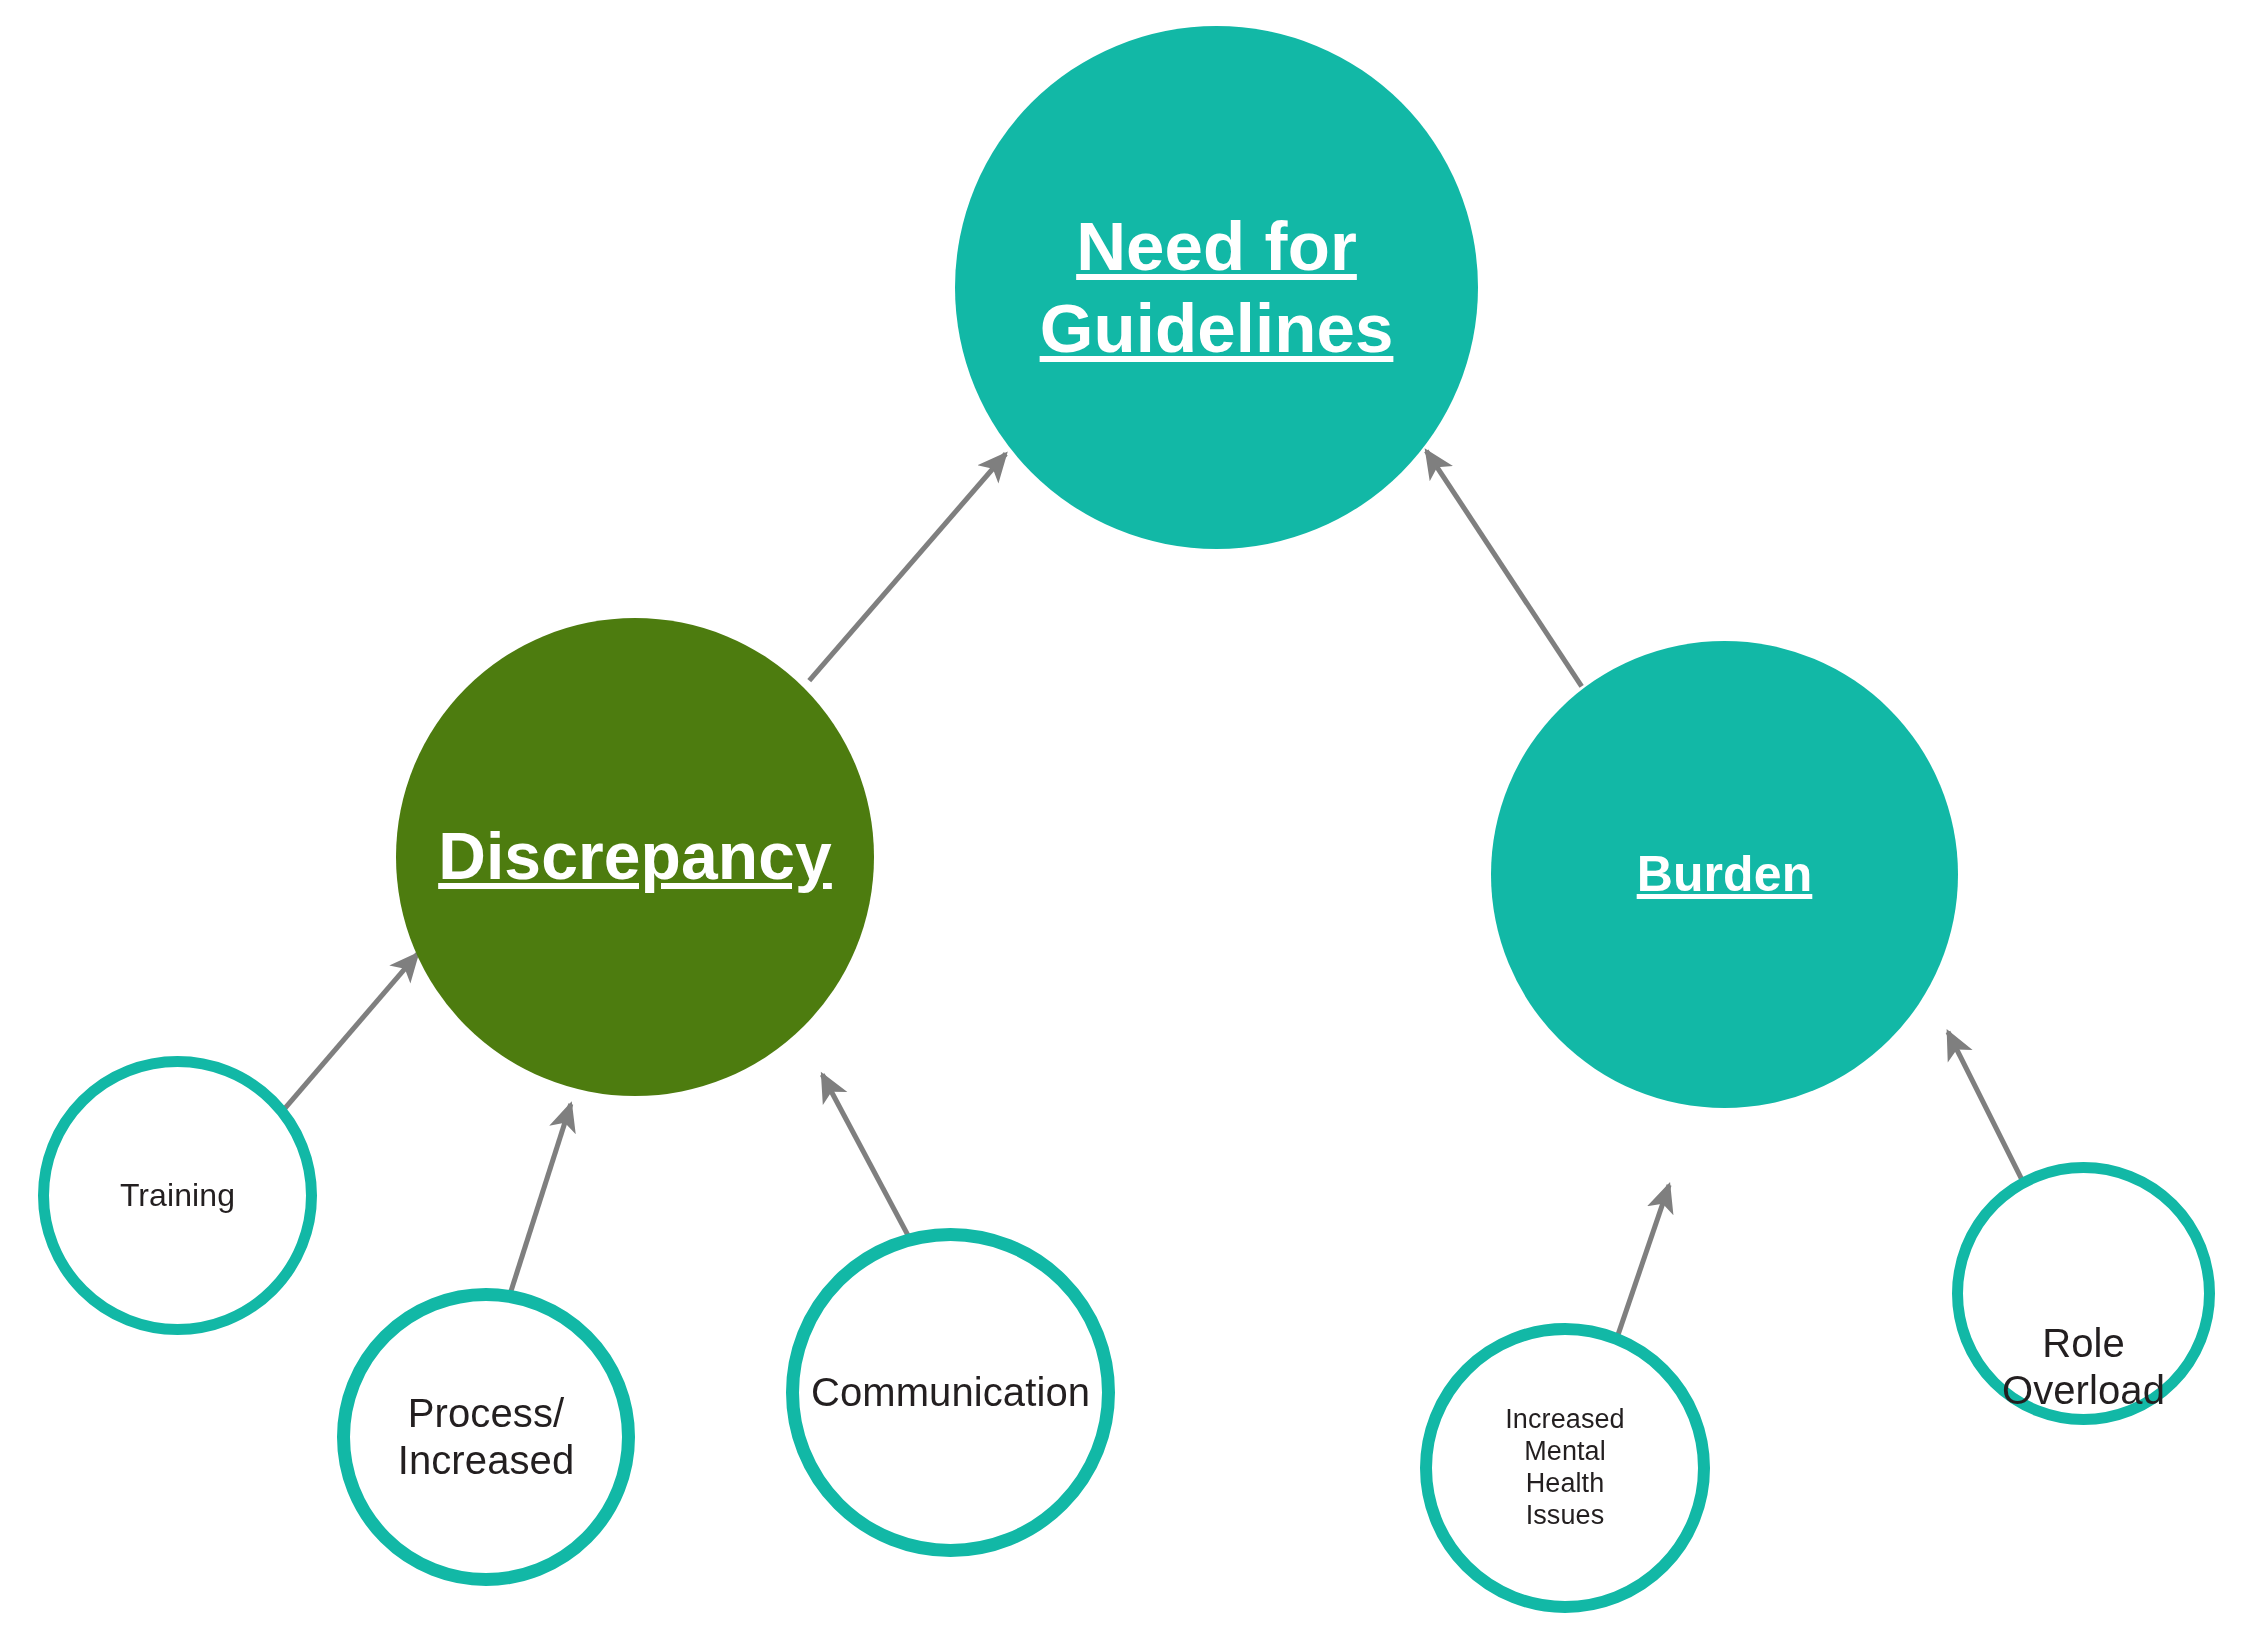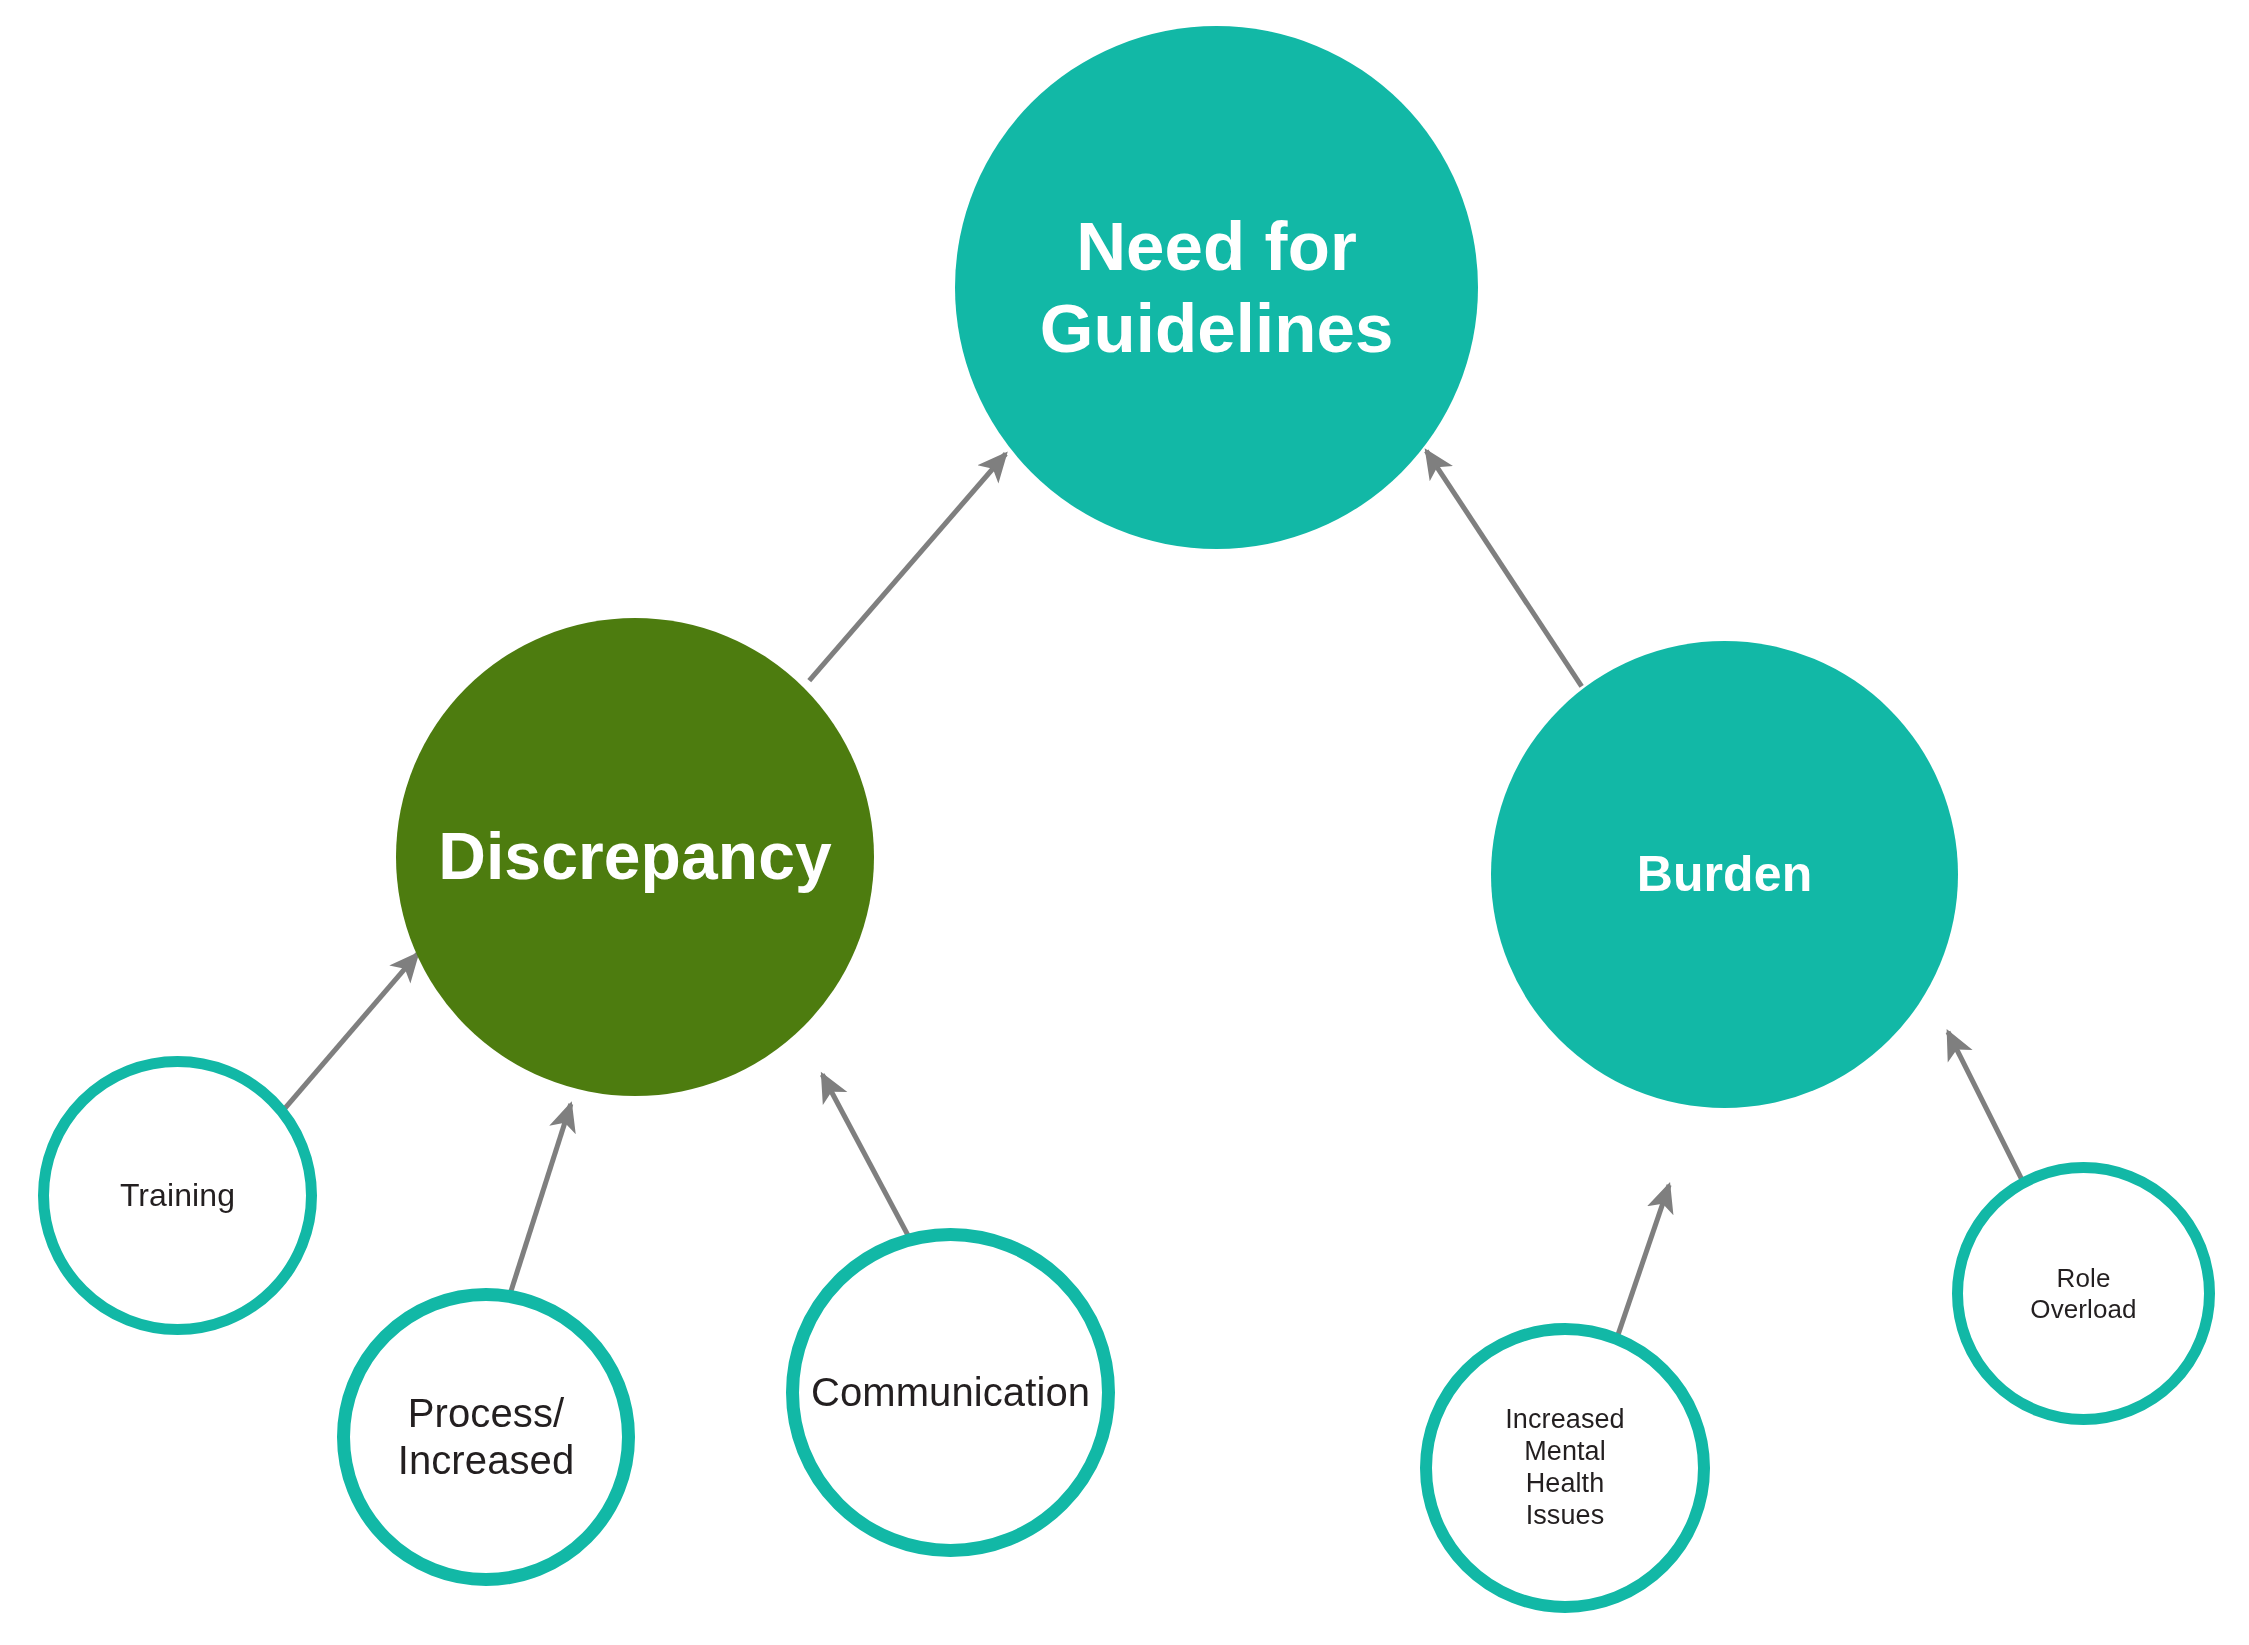--- a/index.html
+++ b/index.html
@@ -33,20 +33,21 @@
     display: flex;
     align-items: center;
     justify-content: center;
     text-align: center;
     line-height: 1.18;
   }
   .node.filled {
     background: #12b8a6;
     color: #ffffff;
     font-weight: bold;
+    text-decoration: underline;
   }
   .node.outlined {
     background: #ffffff;
     color: #231f20;
     font-weight: normal;
   }
   .node-label {
     display: block;
     width: 150%;
     white-space: pre-line;
@@ -98,20 +99,20 @@
       </div>
       <div class="node outlined" style="left: 786px; top: 1228px; width: 329px; height: 329px; font-size: 40px; border: 13.7px solid rgb(18, 184, 166); color: rgb(35, 31, 32);">
         <span class="node-label">Communication</span>
       </div>
       <div class="node outlined" style="left: 1420px; top: 1323px; width: 290px; height: 290px; font-size: 27px; border: 12.3px solid rgb(18, 184, 166); color: rgb(35, 31, 32);">
         <span class="node-label">Increased
 Mental
 Health
 Issues</span>
       </div>
-      <div class="node outlined" style="left: 1952px; top: 1162px; width: 263px; height: 263px; font-size: 26px; border: 11px solid rgb(18, 184, 166); color: rgb(35, 31, 32);">
+      <div class="node outlined" style="left: 1952px; top: 1162px; width: 263px; height: 263px; font-size: 40px; border: 11px solid rgb(18, 184, 166); color: rgb(35, 31, 32); align-items: flex-end;">
         <span class="node-label">Role
 Overload</span>
       </div>
     </div>
 
 </div>
 
 
 </body></html>

